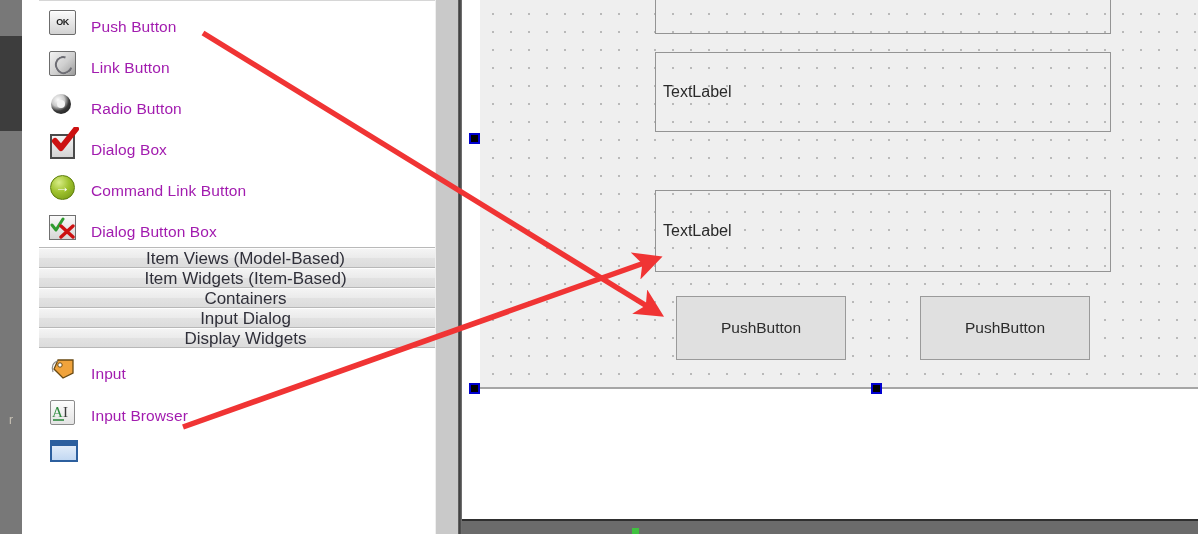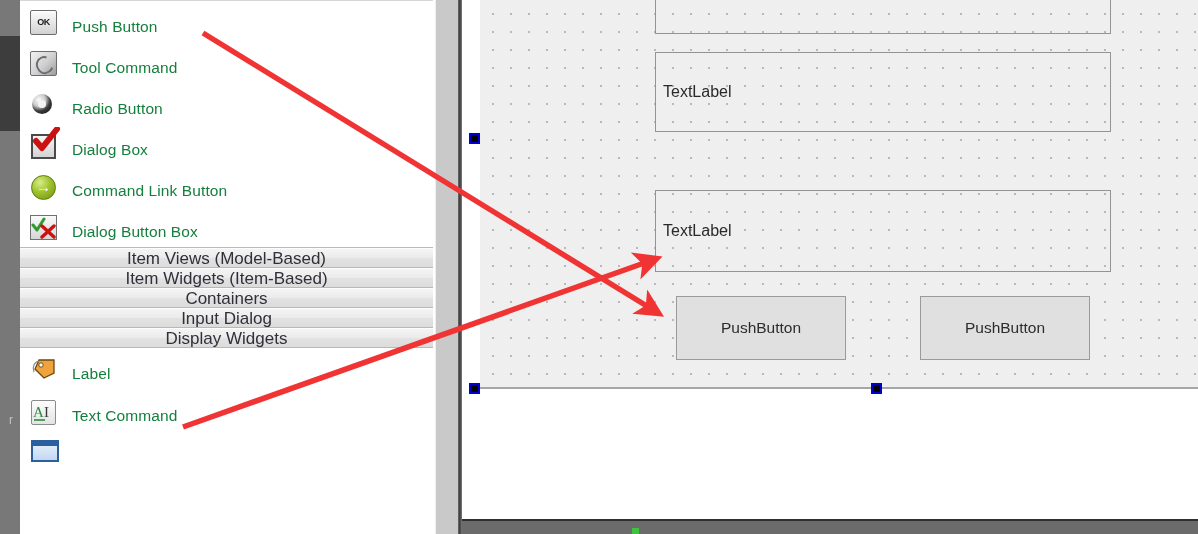--- a/index.html
+++ b/index.html
@@ -11,27 +11,27 @@
   }
   .abs{position:absolute;}
 
   
   #left-strip{left:0;top:0;width:22px;height:534px;background:#787878;}
   #left-strip-dark{left:0;top:36px;width:22px;height:95px;background:#3d3d3d;}
   #left-strip-glyph{left:2px;top:412px;width:18px;height:16px;color:#c9c3b6;
     font-size:12px;line-height:16px;text-align:center;}
 
   
-  #widgetbox{left:20px;top:0;width:413px;height:534px;background:#ffffff;
+  #widgetbox{left:39px;top:0;width:413px;height:534px;background:#ffffff;
      border-top:1px solid #d6d6d6;box-sizing:border-box;overflow:hidden;}
 
   .wb-item{position:relative;height:41px;display:flex;align-items:center;
      padding-left:8px;box-sizing:border-box;}
   .wb-item .ico{width:30px;height:30px;position:relative;flex:0 0 30px;margin-right:14px;}
-  .wb-item .lbl{font-size:15.5px;color:#15803d;letter-spacing:.1px;margin-top:10px;}
+  .wb-item .lbl{font-size:15.5px;color:#a21caf;letter-spacing:.1px;margin-top:10px;}
 
   
   .wb-cat{position:relative;height:20px;line-height:19px;text-align:center;
      font-size:17px;color:#30303a;
      background:linear-gradient(to bottom,#f4f4f4 0%,#ebebeb 48%,#e2e2e2 52%,#dcdcdc 100%);
      border-top:1px solid #fdfdfd;border-bottom:1px solid #b8b8b8;
      box-sizing:border-box;}
 
   .wb-sep{height:1px;background:#b9b9b9;margin:0;}
 
@@ -120,21 +120,21 @@
     <span class="ico">
       <span class="ico-push">OK</span>
     </span>
     <span class="lbl">Push Button</span>
   </div>
 
   <div class="wb-item">
     <span class="ico">
       <span class="ico-tool"></span>
     </span>
-    <span class="lbl">Tool Command</span>
+    <span class="lbl">Link Button</span>
   </div>
 
   <div class="wb-item">
     <span class="ico">
       <span class="ico-radio"></span>
     </span>
     <span class="lbl">Radio Button</span>
   </div>
 
   <div class="wb-item">
@@ -186,34 +186,34 @@
   </div>
 
   <div class="wb-item" style="height:42px;">
     <span class="ico">
       <svg class="ico-label" viewBox="0 0 26 22">
         <path d="M9 2 L24 2 L24 15 L14 20 L5 11 Z" fill="#f0a33c" stroke="#6a4a12" stroke-width="1.3"></path>
         <circle cx="11" cy="7" r="2.2" fill="#ffffff" stroke="#6a4a12" stroke-width="1"></circle>
         <path d="M9 3 C4 4, 2 9, 4 14" stroke="#8a8a8a" stroke-width="1.2" fill="none"></path>
       </svg>
     </span>
-    <span class="lbl">Label</span>
+    <span class="lbl">Input</span>
   </div>
 
   <div class="wb-item" style="height:42px;">
     <span class="ico">
       <span class="ico-tb">
         <svg viewBox="0 0 23 23" width="23" height="23">
           <text x="1" y="16" font-family="Liberation Serif, serif" font-size="15" fill="#2f8b3f">A</text>
           <text x="12" y="16" font-family="Liberation Serif, serif" font-size="15" fill="#3a3a3a">I</text>
           <path d="M2 19 H13" stroke="#2f8b3f" stroke-width="1.6"></path>
         </svg>
       </span>
     </span>
-    <span class="lbl">Text Command</span>
+    <span class="lbl">Input Browser</span>
   </div>
 
 
   <div class="wb-item" style="height:42px;">
     <span class="ico">
       <span class="ico-cal"></span>
     </span>
     <span class="lbl"></span>
   </div>
 </div>

